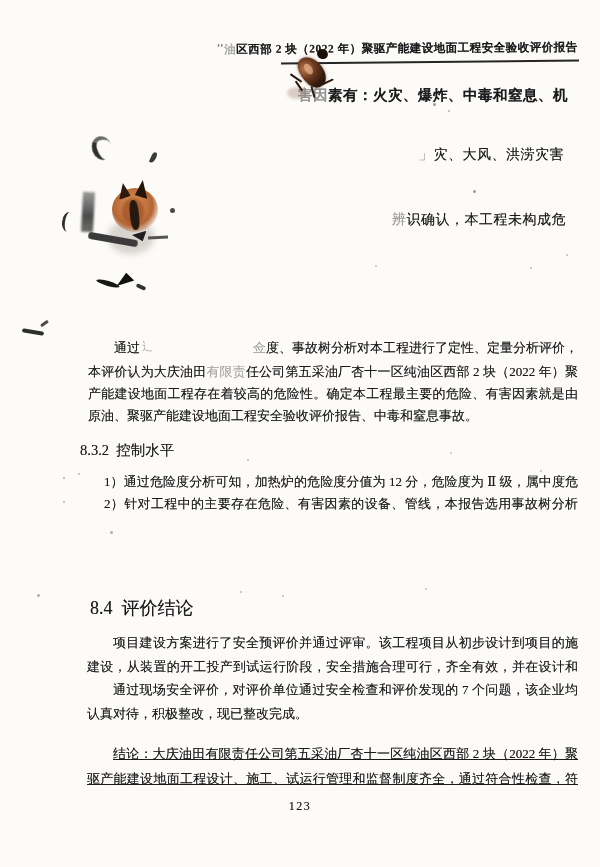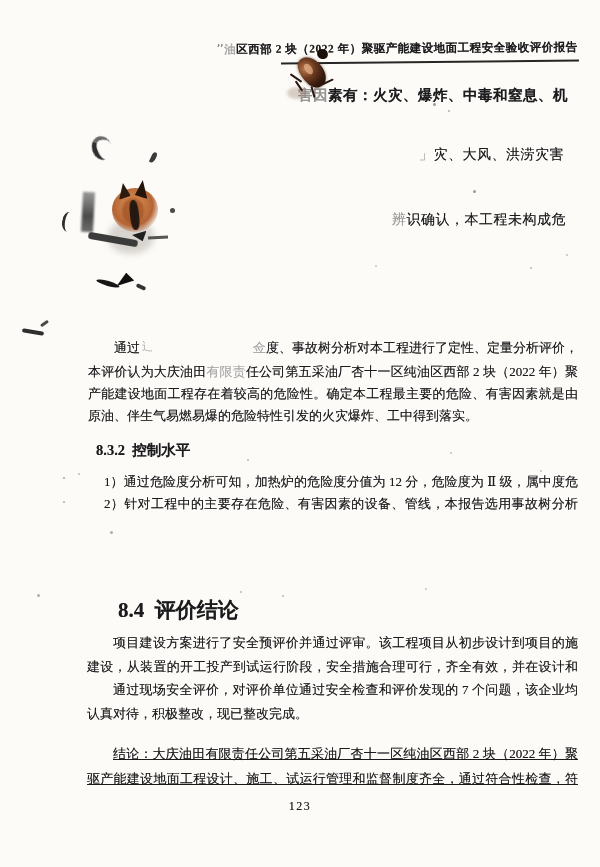--- a/index.html
+++ b/index.html
@@ -44,23 +44,23 @@
   .p3 .bline,.p4 .bline{height:23.5px;line-height:23.5px;}
   .p4 .bline{height:25px;line-height:25px;text-decoration:underline;}
   .bline.short{text-align-last:left;}
   .bline.ind{padding-left:26px;}
   .fadet{opacity:.38;}
   .l1flex{display:flex;align-items:flex-start;padding-left:26px;height:22px;}
   .l1flex .spacer{flex:1;}
   .l1flex .fsmall{opacity:.3;font-size:11px;margin-left:2px;}
   .l1flex .fpre{opacity:.4;}
 
-  .h1{position:absolute;font-weight:bold;white-space:pre;margin-left:16px;}
+  .h1{position:absolute;font-weight:normal;white-space:pre;}
   .h832{left:80px;top:441px;font-size:14.5px;}
-  .h84{left:102px;top:596px;font-size:21px;}
+  .h84{left:90px;top:596px;font-size:18px;}
 
   .page-number{
     position:absolute;top:799px;left:0;width:100%;
     text-align:center;font-size:12px;letter-spacing:1.5px;
   }
 
   
   .art,.art div{position:absolute;}
   .bug{left:287px;top:47px;width:58px;height:58px;}
   .bug-body{left:14px;top:8px;width:22px;height:34px;border-radius:50% 60% 55% 50%;
@@ -132,21 +132,21 @@
   <div class="para txt" style="left:88px;top:339px;width:490px;">
     <div class="l1flex">
       <span>通过</span>
         <span class="fsmall">辶</span>
         <span class="spacer"></span>
         <span class="fpre">佥</span>
         <span>度、事故树分析对本工程进行了定性、定量分析评价，</span>
     </div>
     <div class="bline"><span>本评价认为大庆油田</span><span class="fadet">有限责</span><span>任公司第五采油厂杏十一区纯油区西部 2 块（2022 年）聚驱</span></div>
     <div class="bline">产能建设地面工程存在着较高的危险性。确定本工程最主要的危险、有害因素就是由于</div>
-    <div class="bline short">原油、伴生气易燃易爆的危险特性引发的火灾爆炸、工中得到落实。</div>
+    <div class="bline short">原油、聚驱产能建设地面工程安全验收评价报告、中毒和窒息事故。</div>
   </div>
 
   <div class="h1 h832 txt">8.3.2  控制水平</div>
 
   <div class="para txt" style="left:78px;top:471px;width:500px;">
     <div class="bline ind">1）通过危险度分析可知，加热炉的危险度分值为 12 分，危险度为 Ⅱ 级，属中度危</div>
     <div class="bline ind">2）针对工程中的主要存在危险、有害因素的设备、管线，本报告选用事故树分析</div>
   </div>
 
   <div class="h1 h84 txt">8.4  评价结论</div>

